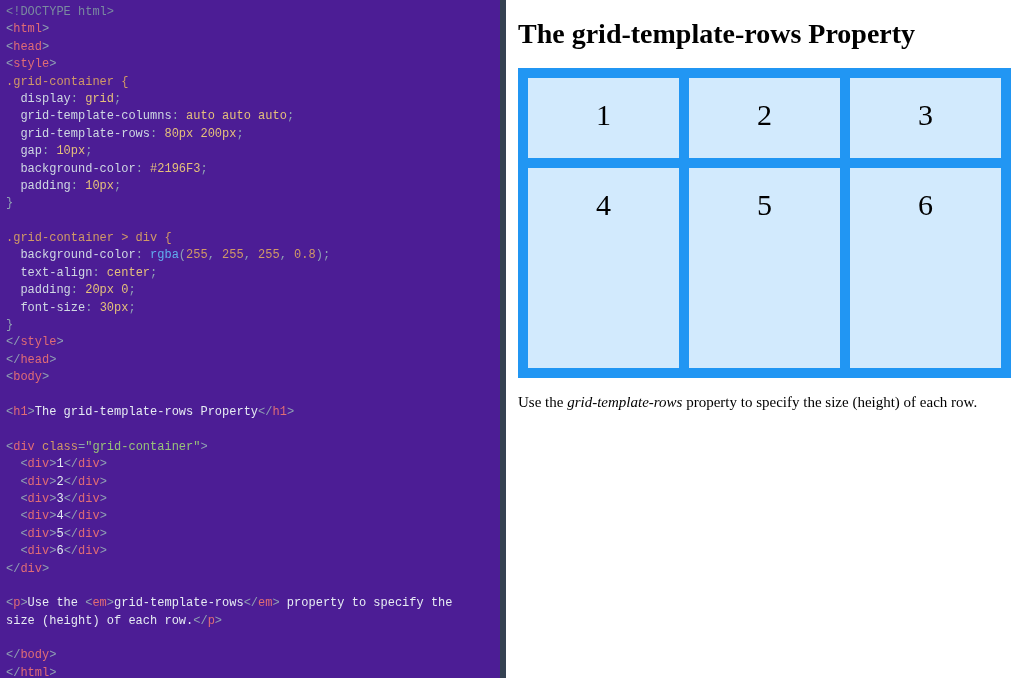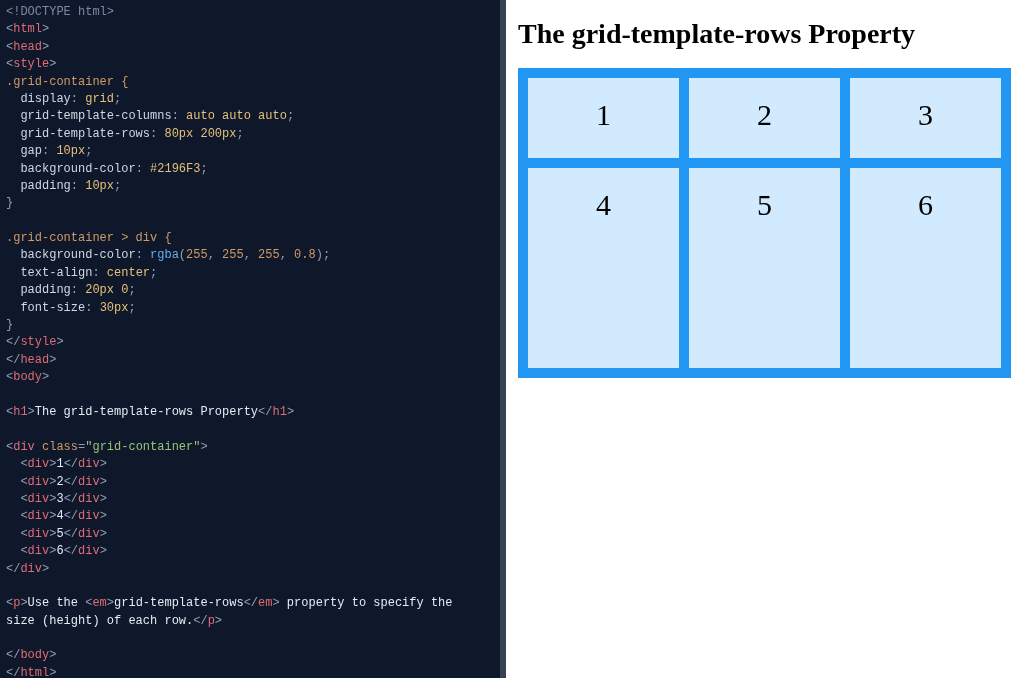--- a/index.html
+++ b/index.html
@@ -1,20 +1,20 @@
 <!DOCTYPE html>
 <html><head>
 <meta charset="utf-8">
 <style>
   * { box-sizing: border-box; }
   html, body { margin: 0; padding: 0; height: 100%; font-family: Consolas, "Courier New", monospace; }
   .app { display: flex; width: 1023px; height: 678px; }
   .editor {
     width: 500px;
-    background: #0f172a;
+    background: #4c1d95;
     color: #d4d4d4;
     padding: 4px 6px;
     font-size: 12px;
     line-height: 1.45;
     overflow: auto;
     white-space: pre;
   }
   .preview {
     flex: 1;
     background: #ffffff;
@@ -110,15 +110,18 @@
   <div class="preview">
     <h1>The grid-template-rows Property</h1>
     <div class="grid-container">
       <div>1</div>
       <div>2</div>
       <div>3</div>
       <div>4</div>
       <div>5</div>
       <div>6</div>
     </div>
+    <p>
+      <span>Use the </span><em>grid-template-rows</em><span> property to specify the size (height) of each row.</span>
+    </p>
   </div>
 
 </div>
 
 </body></html>

